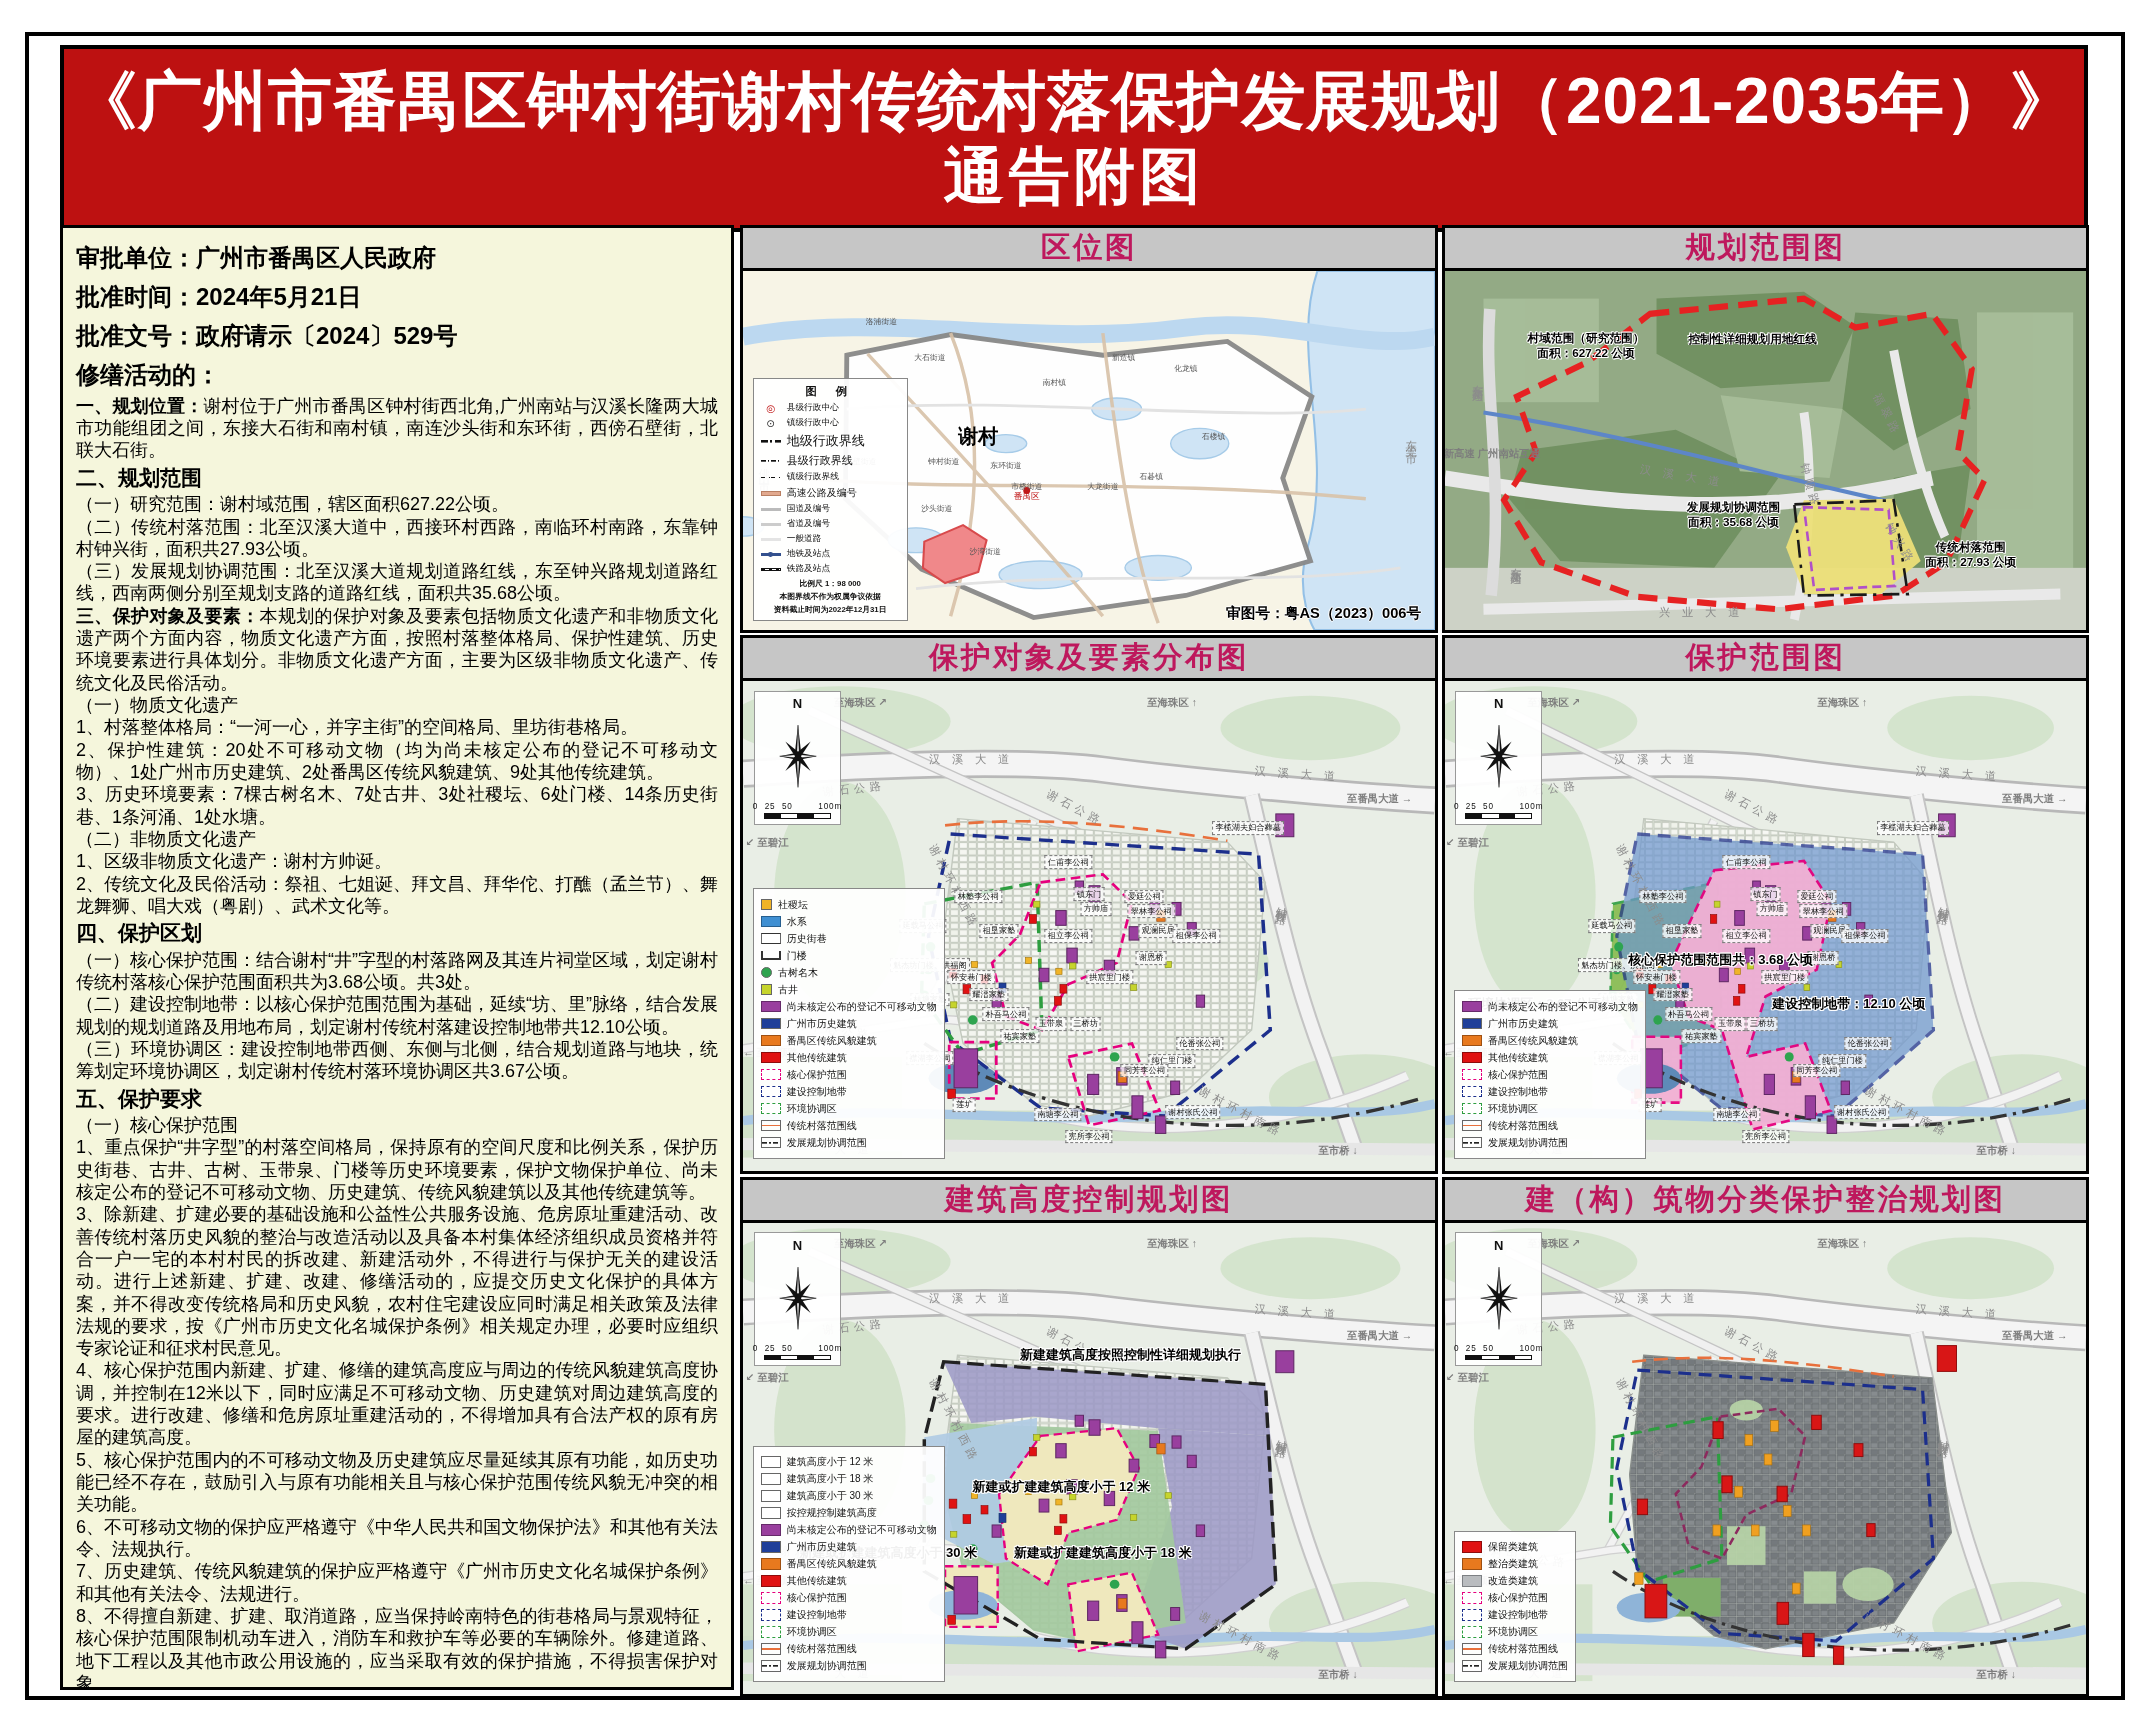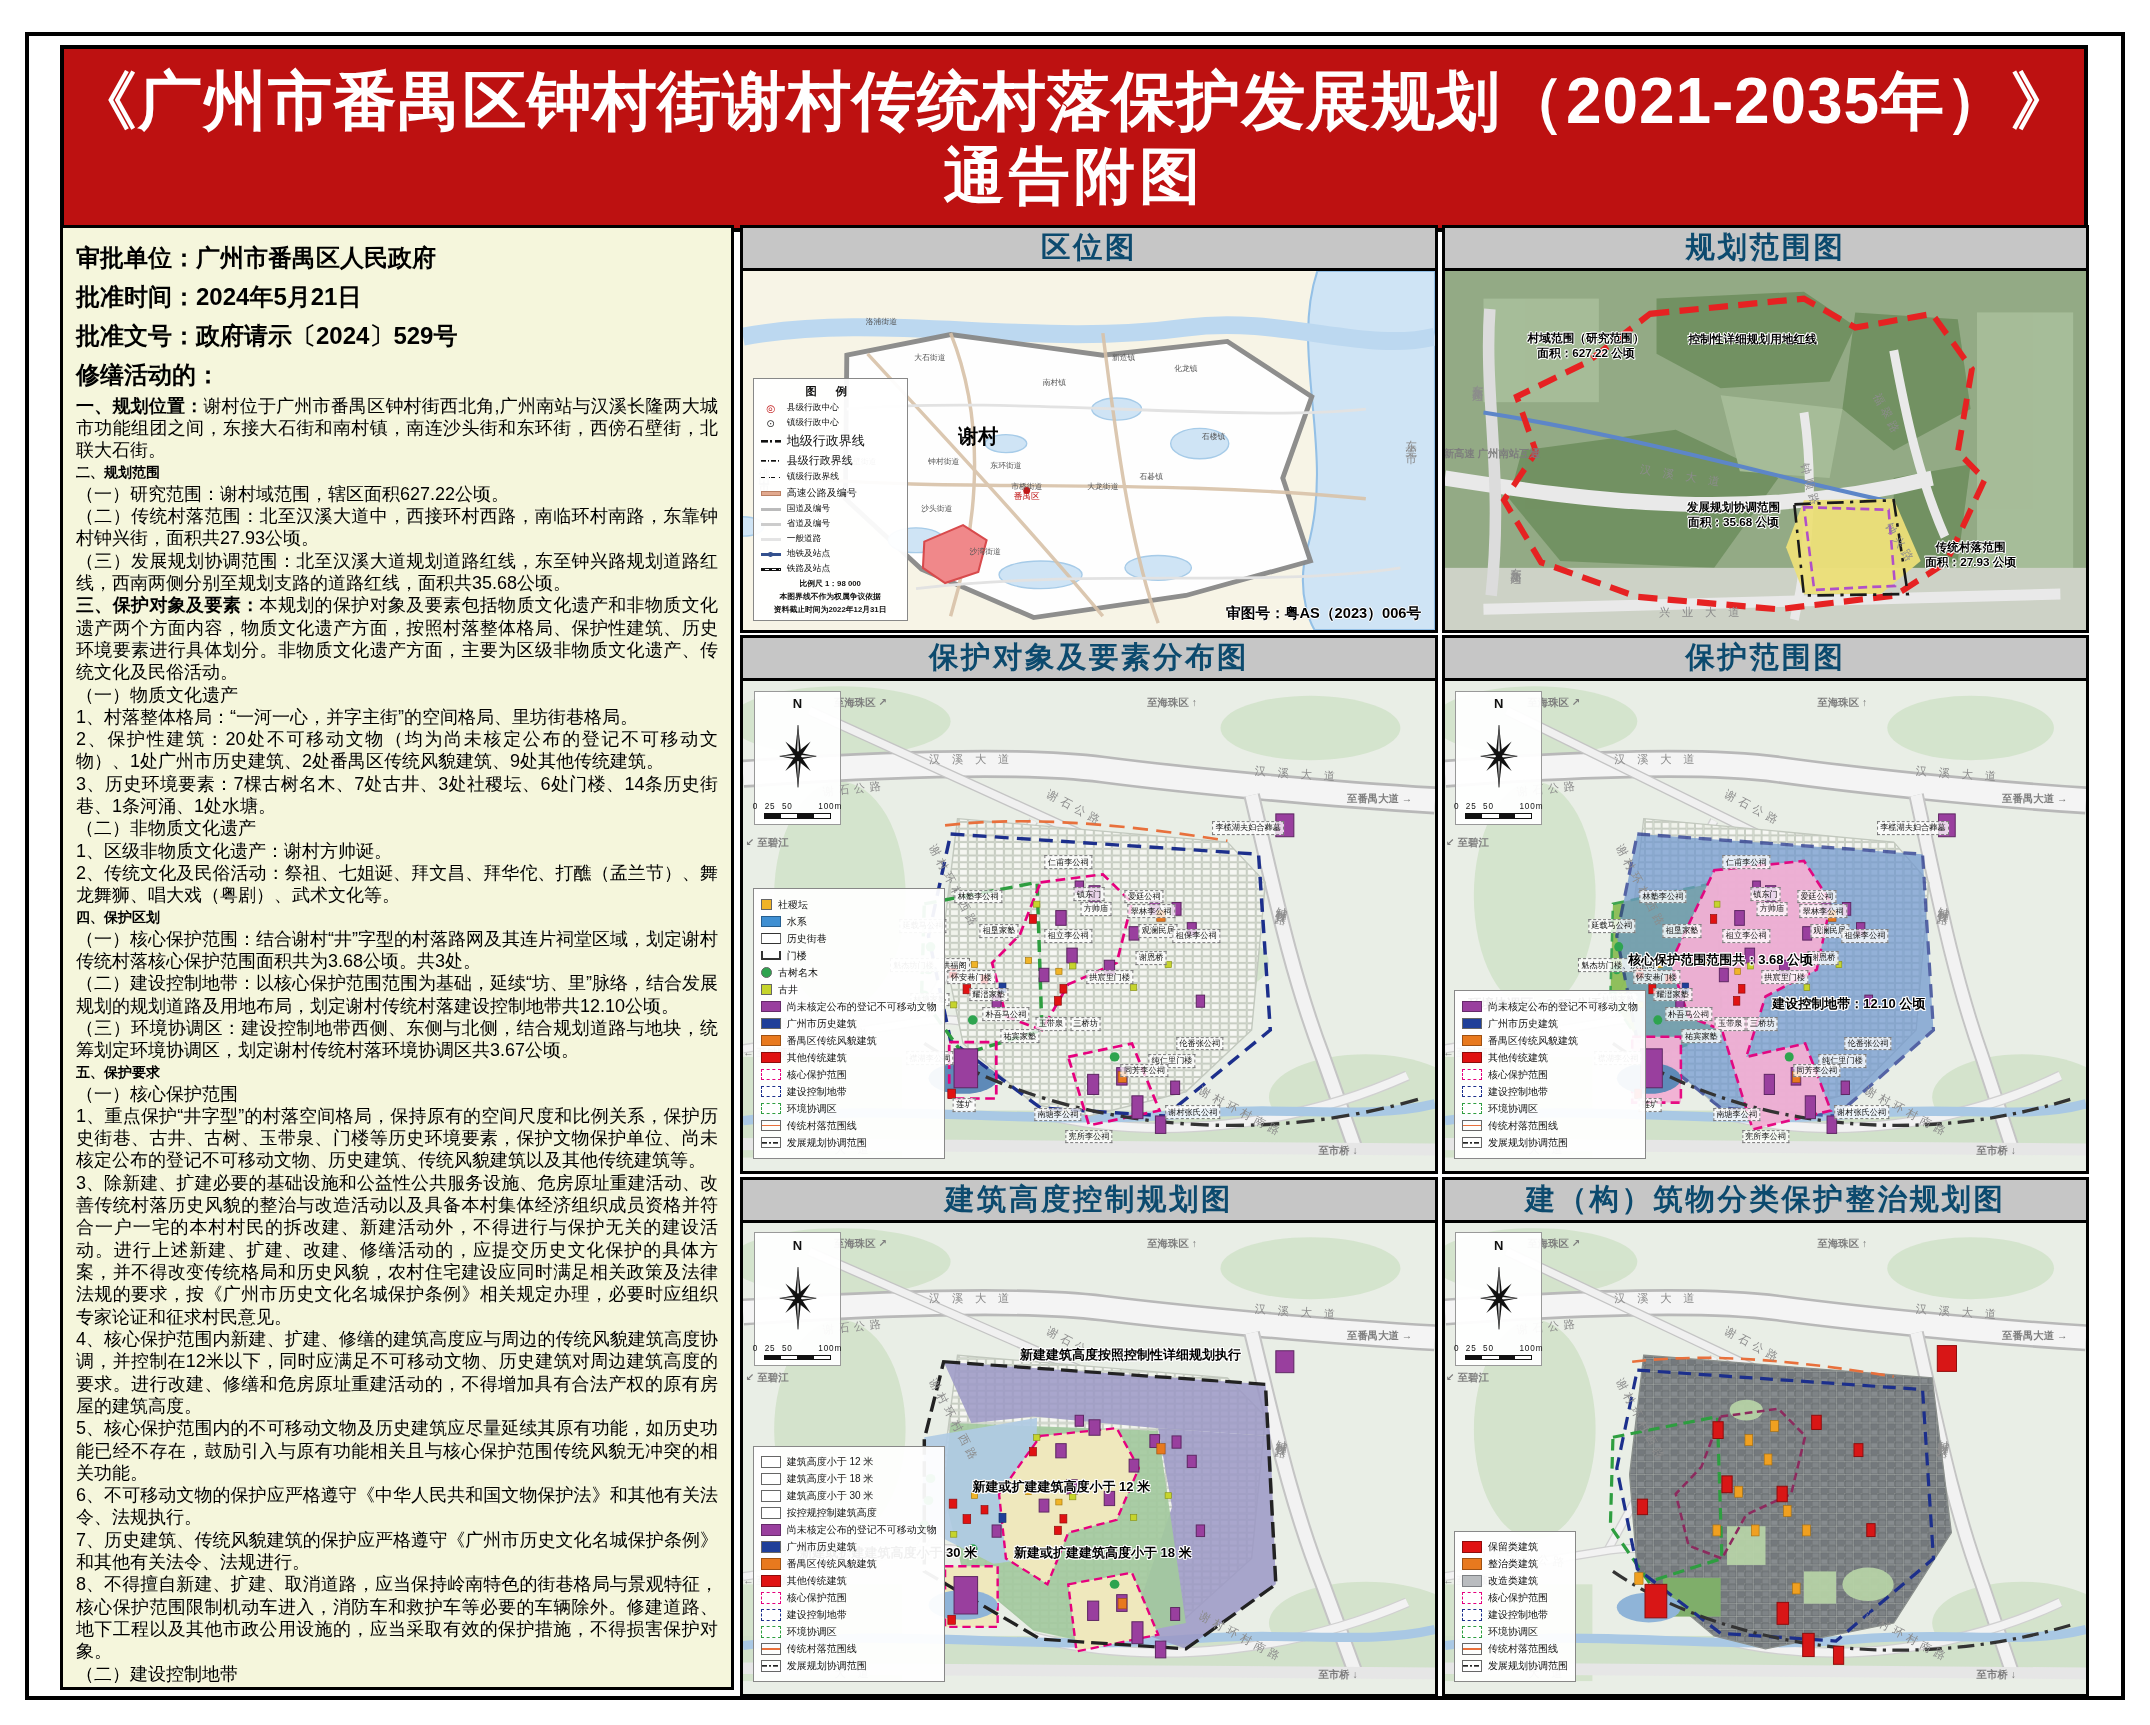--- a/index.html
+++ b/index.html
@@ -9,31 +9,31 @@
   .banner{position:absolute;left:31px;top:8.7px;width:2020px;height:179px;background:#bd1111;border:4.3px solid #000;
           display:flex;flex-direction:column;align-items:center;justify-content:center;}
   .banner .t1{color:#fff;font-weight:bold;font-size:64px;letter-spacing:0.9px;line-height:1.2;white-space:nowrap;}
   .banner .t2{color:#fff;font-weight:bold;font-size:61px;letter-spacing:4.3px;line-height:1.2;}
   
   .left-panel{position:absolute;left:31px;top:189px;width:674px;height:1465px;background:#f5f6dc;border:3.5px solid #000;
               padding:11.3px 13px;box-sizing:border-box;overflow:hidden;}
   .para{margin:0;font-size:18px;line-height:1.24;color:#000;text-align:justify;}
   .para .lead{font-weight:bold;}
   .para[data-cls="head"]{font-size:24px;font-weight:bold;line-height:1.62;}
-  .para[data-cls="sec"]{font-weight:bold;font-size:14px;line-height:1.5;}
+  .para[data-cls="sec"]{font-weight:bold;font-size:21px;line-height:1.5;}
   
   .panel{position:absolute;border:3.5px solid #000;background:#fff;box-sizing:border-box;display:flex;flex-direction:column;}
   #m1{left:711px;top:189px;width:698px;height:408px;}
   #m2{left:1413px;top:189px;width:647px;height:408px;}
   #m3{left:711px;top:599px;width:698px;height:539px;}
   #m4{left:1413px;top:599px;width:647px;height:539px;}
   #m5{left:711px;top:1141px;width:698px;height:520px;}
   #m6{left:1413px;top:1141px;width:647px;height:520px;}
   .ptitle{height:40px;flex:none;background:#c6c6c6;border-bottom:3.5px solid #000;display:flex;align-items:center;justify-content:center;
-          font-size:29.4px;font-weight:bold;letter-spacing:2.6px;color:#0c4a6e;}
+          font-size:29.4px;font-weight:bold;letter-spacing:2.6px;color:#be185d;}
   .pbody{position:relative;flex:1;overflow:hidden;background:#eef2ea;}
   .mapart{position:absolute;inset:0;width:100%;height:100%;}
   
   .lbl{position:absolute;transform:translate(-50%,-50%) rotate(var(--rot,0deg));white-space:pre-line;z-index:5;
        font-size:9.5px;color:#222;text-align:center;}
   .lbl[data-cls="site"]{font-size:8.2px;background:rgba(255,255,255,.78);border:0.4px dashed #777;padding:0.4px 2.2px;white-space:nowrap;color:#111;}
   .lbl[data-cls="road"]{color:#8c8c8c;font-size:11.3px;letter-spacing:4.3px;white-space:nowrap;}
   .lbl[data-cls="roadv"]{color:#8c8c8c;font-size:11.3px;letter-spacing:1.7px;writing-mode:vertical-rl;}
   .lbl[data-cls="dir"]{color:#7d7d7d;font-size:10.4px;font-weight:bold;white-space:nowrap;}
   .lbl[data-cls="zone"]{font-size:13px;font-weight:bold;color:#000;white-space:nowrap;

